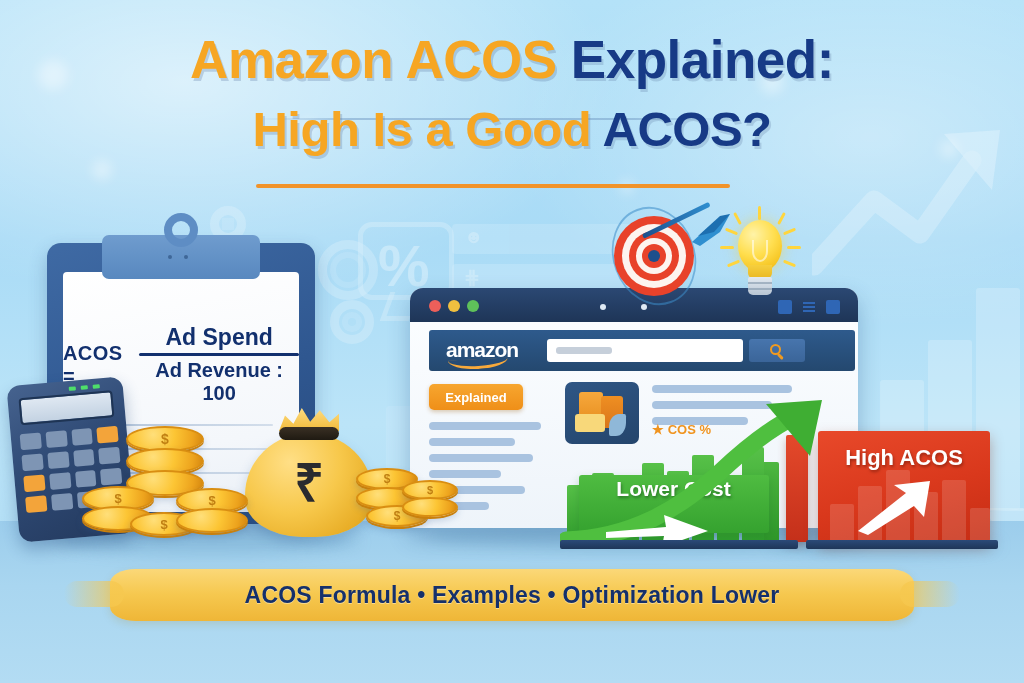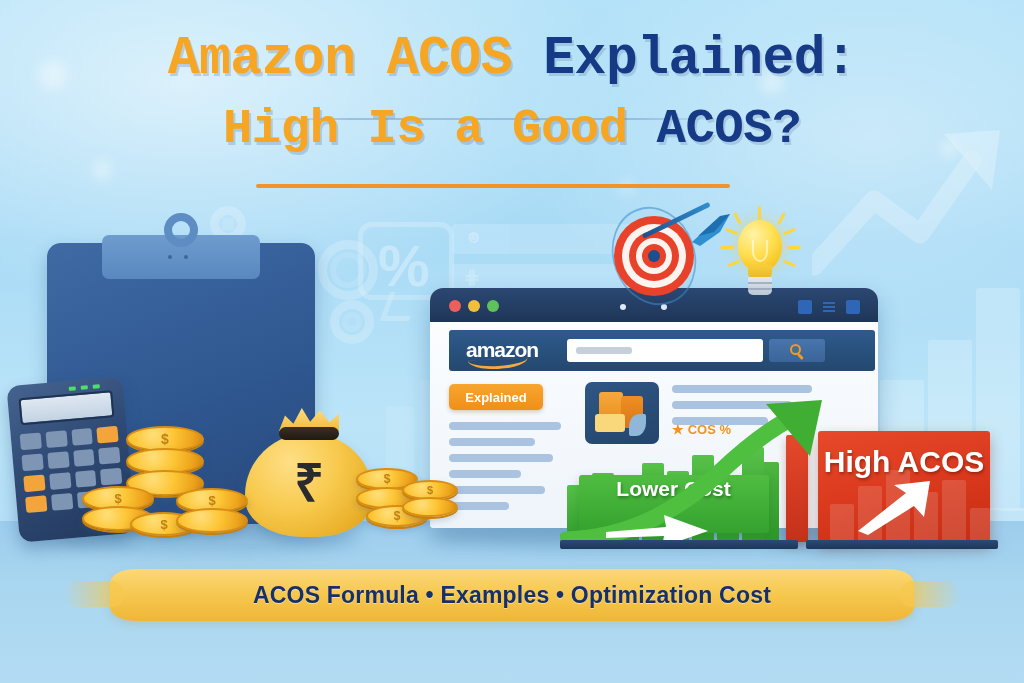--- a/index.html
+++ b/index.html
@@ -47,21 +47,21 @@
   .bg-ui{
     position:absolute; background:rgba(255,255,255,.30);
     border-radius:4px;
   }
   .bg-ui-line{ position:absolute; background:rgba(255,255,255,.42); border-radius:3px; }
 
   
   .title-wrap{ position:absolute; left:0; top:32px; width:1024px; text-align:center; z-index:30; }
   .title-l1, .title-l2{
     font-weight:800; letter-spacing:-0.5px; line-height:1.05;
-    font-family:Liberation Mono, monospace;
+    font-family:Liberation Sans, sans-serif;
     white-space:nowrap;
   }
   .title-l1{ font-size:53px; }
   .title-l2{ font-size:49px; margin-top:16px; }
   .t-orange{ color:#f6a623; text-shadow:2px 3px 0 rgba(90,120,160,.28); }
   .t-navy{ color:#173a86; text-shadow:2px 3px 0 rgba(90,120,160,.25); }
   .title-rule{
     position:absolute; left:256px; top:118px; width:472px; height:2px;
     background:linear-gradient(90deg, rgba(120,160,200,0) 0%, rgba(120,160,200,.55) 20%, rgba(120,160,200,.55) 80%, rgba(120,160,200,0) 100%);
   }
@@ -171,21 +171,21 @@
     clip-path:polygon(0% 100%,10% 40%,24% 72%,38% 12%,52% 64%,68% 20%,84% 66%,100% 34%,100% 100%);
   }
   .bag-sym{
     position:absolute; left:0; top:52px; width:128px; text-align:center;
     font-size:52px; font-weight:800; color:#2a2b2f;
     font-family:"Liberation Sans", sans-serif; line-height:1;
   }
 
   
   .browser{
-    position:absolute; left:430px; top:288px; width:448px; height:240px;
+    position:absolute; left:410px; top:288px; width:448px; height:240px;
     border-radius:13px 13px 4px 4px; z-index:16;
     box-shadow:0 10px 22px rgba(35,80,135,.32);
     overflow:hidden; background:#f3f7fb;
   }
   .br-bar{
     position:absolute; left:0; top:0; width:100%; height:34px;
     background:linear-gradient(180deg,#2b4873 0%,#1e3557 100%);
   }
   .dot{ position:absolute; top:12px; width:12px; height:12px; border-radius:50%; }
   .sq{ position:absolute; top:12px; width:14px; height:14px; border-radius:2px; background:#2f66b5; }
@@ -264,21 +264,21 @@
   
   .red-panel{
     position:absolute; left:818px; top:431px; width:172px; height:111px; z-index:22;
     background:linear-gradient(165deg,#e8492a 0%,#d9381c 55%,#c62d14 100%);
     border-radius:3px; box-shadow:0 6px 14px rgba(130,35,15,.35);
     overflow:hidden;
   }
   .rbar{ position:absolute; bottom:0; background:rgba(255,255,255,.14); border-radius:2px 2px 0 0; }
   .high-acos{
     position:absolute; left:0; top:14px; width:172px; text-align:center;
-    color:#fff; font-size:30px; font-weight:800;
+    color:#fff; font-size:22px; font-weight:800;
     text-shadow:1px 2px 3px rgba(110,25,10,.6);
   }
   .red-tall{
     position:absolute; left:786px; top:435px; width:22px; height:107px;
     background:linear-gradient(180deg,#e4492b,#c4301a); border-radius:2px; z-index:21;
     box-shadow:0 4px 9px rgba(120,35,15,.3);
   }
   .green-tall{
     position:absolute; left:760px; top:462px; width:19px; height:80px;
     background:linear-gradient(180deg,#4db740,#2e962a); border-radius:2px; z-index:21;
@@ -412,20 +412,34 @@
   </div>
   <div class="title-rule"></div>
   <div class="title-underline"></div>
 
   <div class="floor"></div>
   <div class="floor-shadow" style="left:60px;  top:528px; width:300px; height:28px;"></div>
   <div class="floor-shadow" style="left:430px; top:524px; width:430px; height:26px;"></div>
   <div class="floor-shadow" style="left:770px; top:534px; width:230px; height:22px;"></div>
 
   <div class="clipboard">
+    <div class="clip-paper">
+      <div class="formula">
+        <div class="f-lhs">ACOS =</div>
+        <div class="f-frac">
+          <div class="f-num">Ad Spend</div>
+          <div class="f-line"></div>
+          <div class="f-den">Ad Revenue : 100</div>
+        </div>
+      </div>
+      <div class="clip-rule" style="top:152px;"></div>
+      <div class="clip-rule" style="top:176px;"></div>
+      <div class="clip-rule" style="top:200px;"></div>
+      <div class="clip-rule" style="top:224px;"></div>
+    </div>
     <div class="clip-top">
       <div class="clip-dot" style="left:66px;"></div>
       <div class="clip-dot" style="left:82px;"></div>
     </div>
     <div class="clip-ring"></div>
   </div>
 
   <div class="calc">
     <div class="calc-led" style="left:62px;"></div>
     <div class="calc-led" style="left:74px;"></div>
@@ -594,16 +608,16 @@
     <svg style="position:absolute; left:36px; top:48px; width:80px; height:56px;" viewBox="0 0 80 56">
       <path d="M4 52 L52 14 L40 6 L76 2 L70 38 L60 27 L14 56 Z" fill="#ffffff"></path>
     </svg>
   </div>
 
   <div class="plinth" style="left:560px; top:540px; width:238px; height:9px;"></div>
   <div class="plinth" style="left:806px; top:540px; width:192px; height:9px;"></div>
 
   <div class="banner">
     <div class="brush"></div>
-    <div class="banner-text">ACOS Formula • Examples • Optimization Cost</div>
+    <div class="banner-text">ACOS Formula • Examples • Optimization Lower</div>
   </div>
 
 </div>
 
 </body></html>

